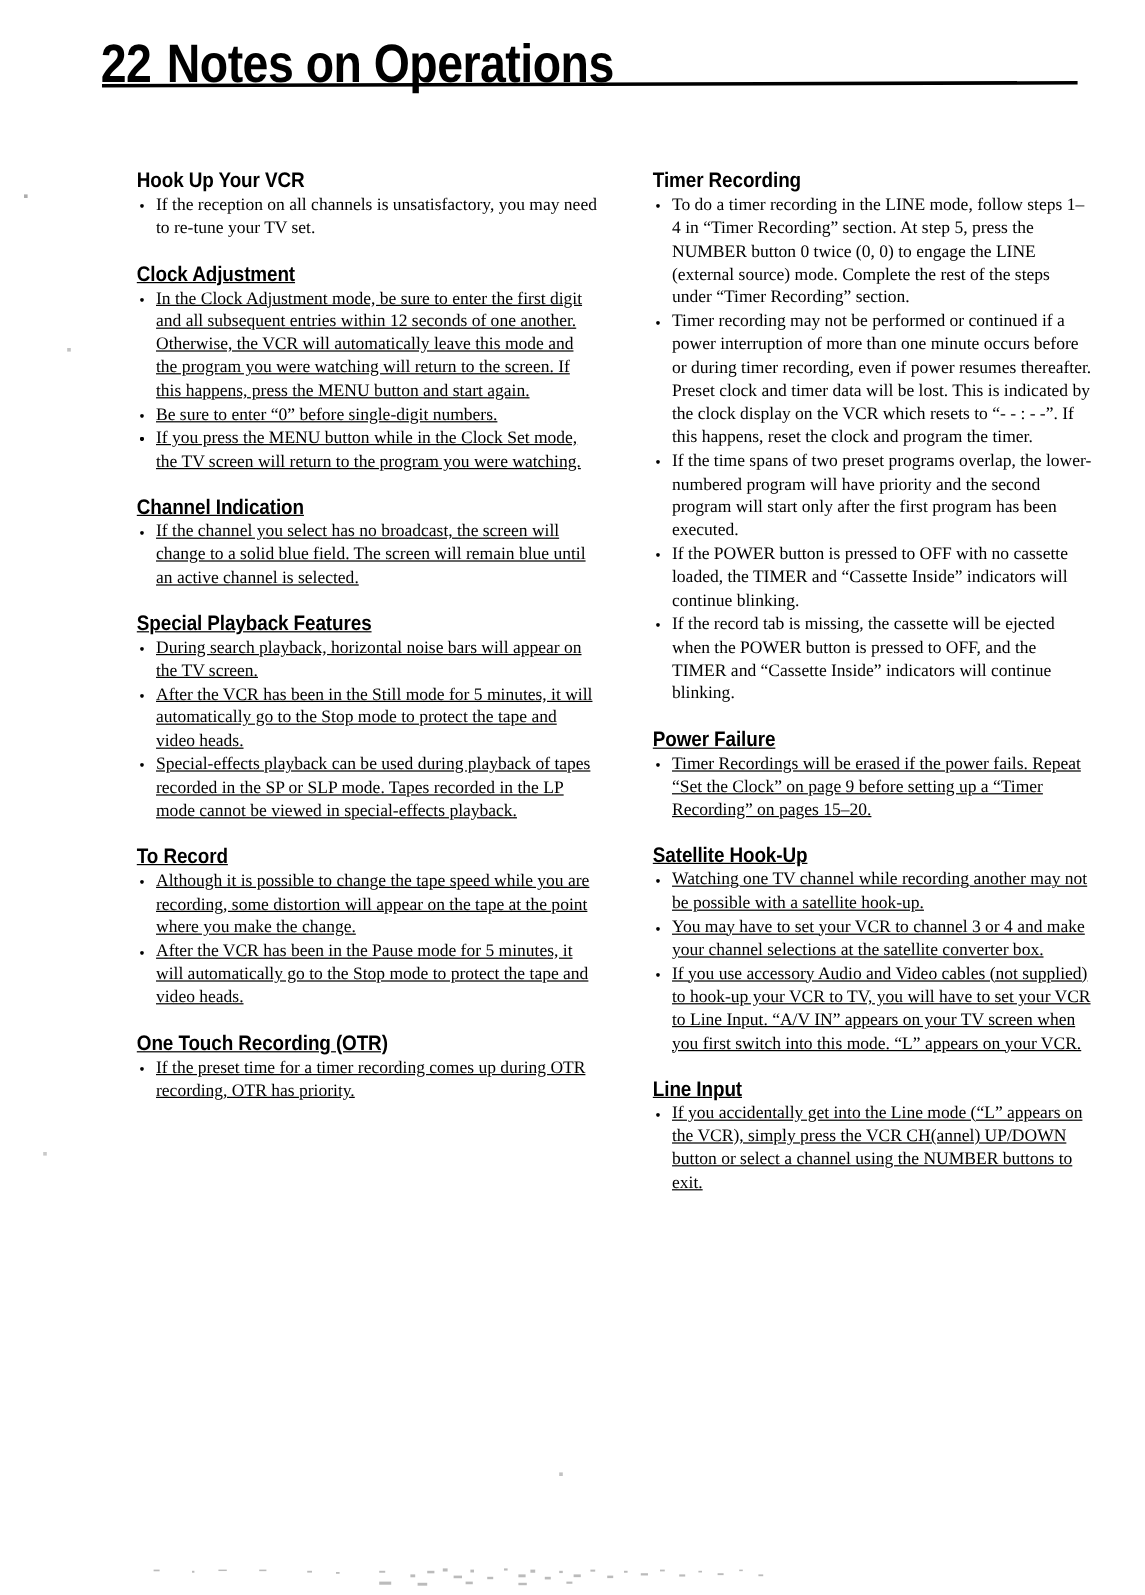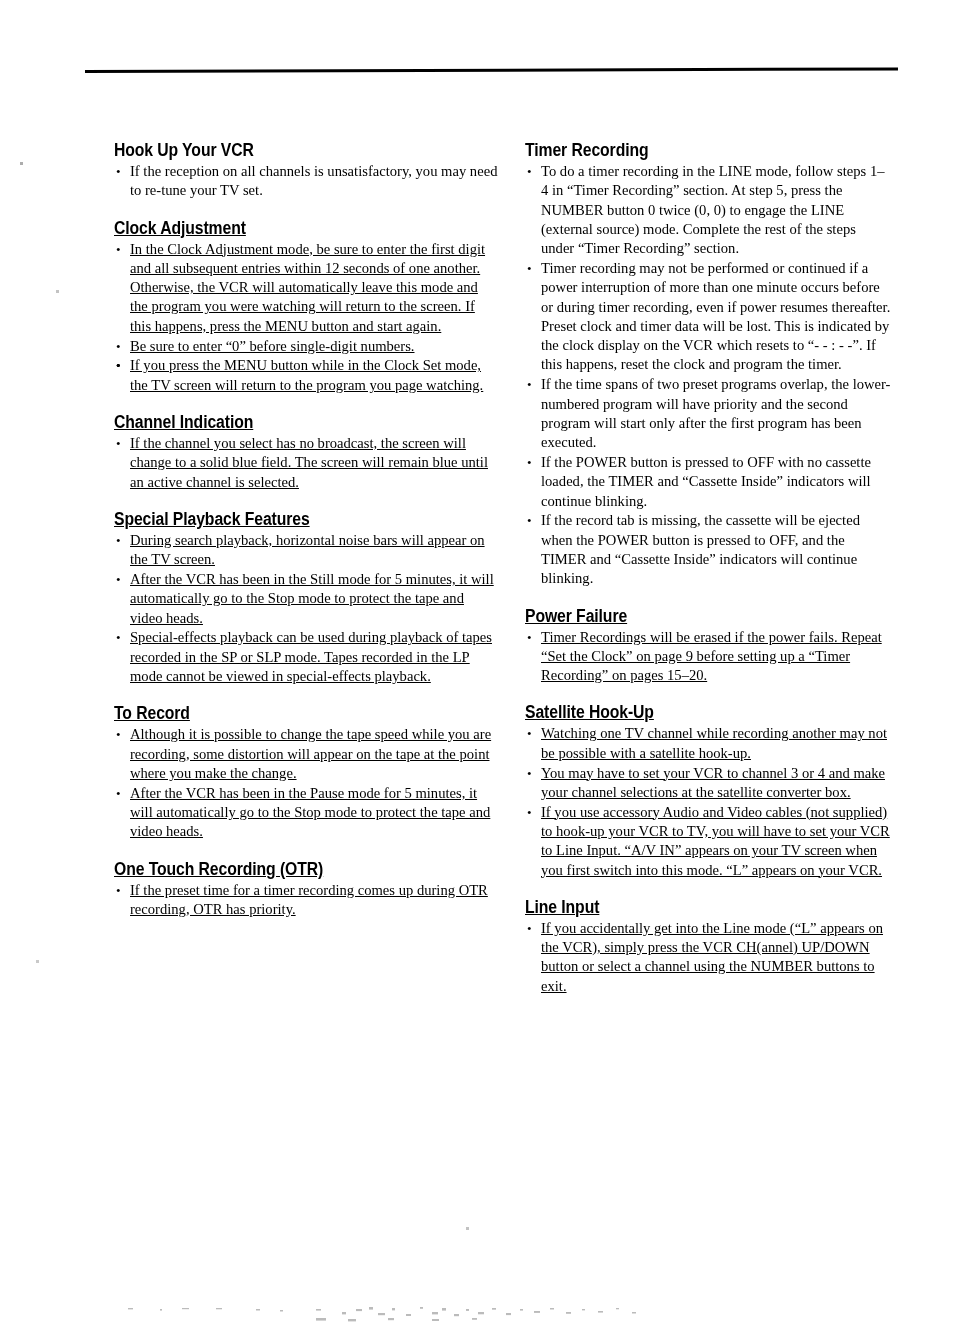--- a/index.html
+++ b/index.html
@@ -63,21 +63,21 @@
     position: absolute;
     left: 0;
     top: 140px;
     width: 954px;
   }
   .column {
     position: absolute;
     top: 0;
   }
   #column-left  { left: 114px; width: 384px; }
-  #column-right { left: 525px; width: 366px; }
+  #column-right { left: 544px; width: 366px; }
 
   .section { margin-bottom: 0; }
   .section + .section { margin-top: 17px; text-decoration: underline; }
 
   h2.section-heading {
     font-family: "Liberation Sans", sans-serif;
     font-weight: bold;
     font-size: 17.5px;
     line-height: 20px;
     letter-spacing: -0.1px;
@@ -156,39 +156,43 @@
     width: 3px;
     height: 3px;
     background: #999;
     opacity: 0.6;
   }
 </style>
 </head>
 <body>
 
 <div id="page-header">
+  <div id="title-row">
+    <span id="page-number" class="title-text">22</span>
+    <span id="page-title" class="title-text">Notes on Operations</span>
+  </div>
   <div id="title-rule"></div>
 </div>
 
 <div id="content">
   <div id="column-left" class="column">
       <div class="section">
         <h2 class="section-heading">Hook Up Your VCR</h2>
         <ul class="bullets">
           <li><span class="bullet-glyph">•</span><span>If the reception on all channels is unsatisfactory, you may need to re-tune your TV set.</span></li>
         </ul>
       </div>
       <div class="section">
         <h2 class="section-heading">Clock Adjustment</h2>
         <ul class="bullets">
           <li><span class="bullet-glyph">•</span><span>In the Clock Adjustment mode, be sure to enter the first digit and all subsequent entries within 12 seconds of one another. Otherwise, the VCR will automatically leave this mode and the program you were watching will return to the screen. If this happens, press the MENU button and start again.</span></li>
           <li><span class="bullet-glyph">•</span><span>Be sure to enter “0” before single-digit numbers.</span></li>
           <li><span class="bullet-glyph">•</span></li>
           <li><span class="bullet-glyph">•</span></li>
-          <li><span class="bullet-glyph">•</span><span>If you press the MENU button while in the Clock Set mode, the TV screen will return to the program you page watching.</span></li>
+          <li><span class="bullet-glyph">•</span><span>If you press the MENU button while in the Clock Set mode, the TV screen will return to the program you were watching.</span></li>
         </ul>
       </div>
       <div class="section">
         <h2 class="section-heading">Channel Indication</h2>
         <ul class="bullets">
           <li><span class="bullet-glyph">•</span><span>If the channel you select has no broadcast, the screen will change to a solid blue field. The screen will remain blue until an active channel is selected.</span></li>
         </ul>
       </div>
       <div class="section">
         <h2 class="section-heading">Special Playback Features</h2>

